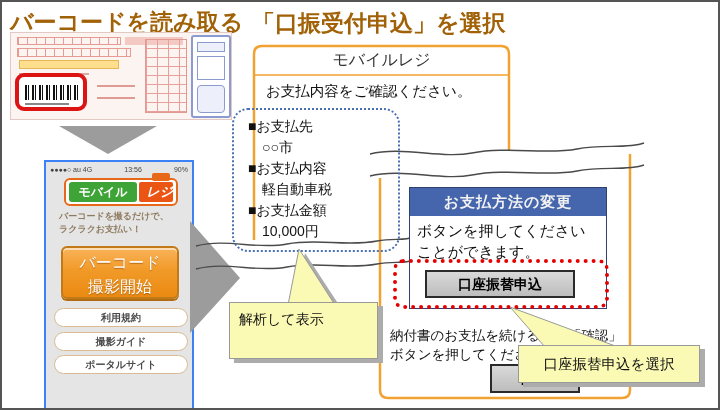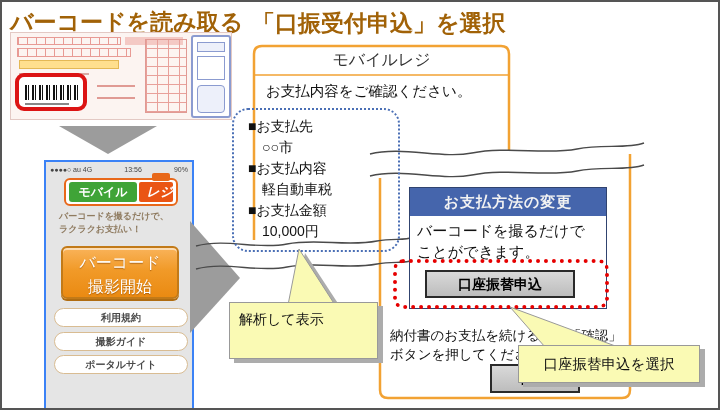--- a/index.html
+++ b/index.html
@@ -133,21 +133,21 @@
       <div>■お支払内容</div>
       <div class="pay-val">軽自動車税</div>
       <div>■お支払金額</div>
       <div class="pay-val">10,000円</div>
     </div>
   </div>
 
   <div id="dialog" class="abs">
     <div id="dialog-header" class="abs">お支払方法の変更</div>
     <div id="dialog-body" class="abs">
-      <div>バーコードを撮るだけで</div>
+      <div>ボタンを押してください</div>
       <div>ことができます。</div>
     </div>
   </div>
   <div id="debit-dotted" class="abs"></div>
   <div id="debit-btn" class="abs gray-btn">口座振替申込</div>
 
   <div id="footer-note" class="abs">納付書のお支払を続けるには「確認」ボタンを押してください。</div>
   <div id="confirm-btn" class="abs gray-btn">確認</div>
 
   <svg id="pointers-svg" class="overlay" width="720" height="410" viewBox="0 0 720 410">

